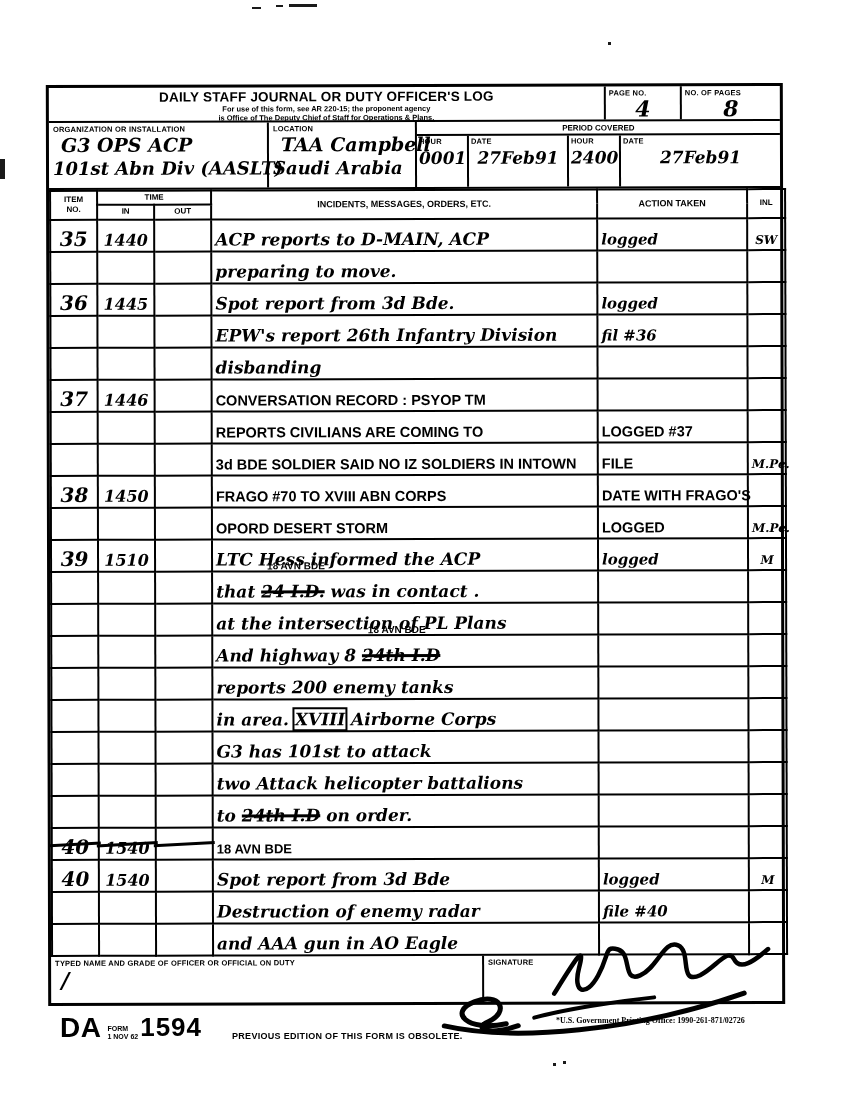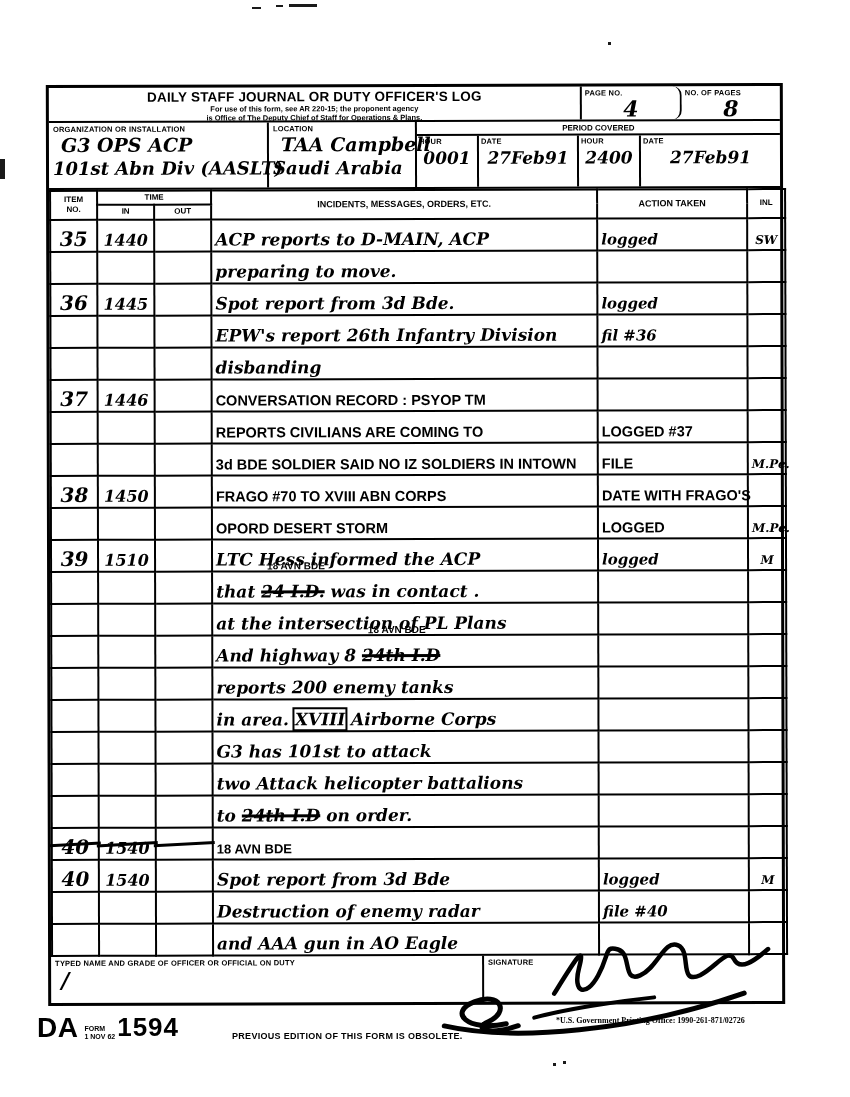--- a/index.html
+++ b/index.html
@@ -18,40 +18,40 @@
     position: absolute; left: 47px; top: 84px; width: 737px;
     border: 3px solid #000; background: #fff;
     transform: rotate(-0.15deg);
   }
   .row { display: flex; }
   
   .hdr1 { border-bottom: 2px solid #000; height: 35px; }
   .title-cell { flex: 1; border-right: 2px solid #000; text-align: center; padding-top: 2px; }
   .form-title { font-size: 13.5px; font-weight: bold; letter-spacing: .2px; }
   .form-sub { font-size: 7.5px; font-weight: bold; line-height: 1.2; }
-  .pageno-cell { width: 100px; border-right: 2px solid #000; padding: 2px 3px; border-radius: 9px; }
+  .pageno-cell { width: 76px; border-right: 2px solid #000; padding: 2px 3px; }
   .pages-cell  { width: 98px; padding: 2px 3px; }
   .small-label { font-size: 7.5px; font-weight: bold; letter-spacing: .2px; display:block; }
   .hw { font-family: "DejaVu Serif", serif; font-style: italic; font-weight: bold; }
   .big-num { display:block; text-align:center; font-size: 22px; line-height: 1; }
   
   .hdr2 { border-bottom: 2px solid #000; height: 67px; }
   .org-cell { width: 220px; border-right: 2px solid #000; padding: 2px 4px 0 4px; }
   .loc-cell { width: 148px; border-right: 2px solid #000; padding: 2px 4px 0 4px; }
   .hw-line1 { display:block; font-size: 19px; line-height: 1.25; padding-left: 8px; white-space: nowrap; }
   .hw-line2 { display:block; font-size: 18px; line-height: 1.2; white-space: nowrap; }
   .period { flex: 1; display: flex; flex-direction: column; }
   .period-title { text-align: center; font-size: 8px; font-weight: bold; border-bottom: 2px solid #000; padding: 2px 0 1px; }
   .fromto { display: flex; border-bottom: 2px solid #000; }
   .fromto div { flex: 1; text-align: center; font-size: 8px; font-weight: bold; padding: 1px 0; }
   .fromto .from-lbl { border-right: 2px solid #000; }
   .hd-cols { display: flex; flex: 1; }
   .hd-col { border-right: 2px solid #000; padding: 1px 2px 0; }
   .hd-col:last-child { border-right: none; }
-  .w-hour { width: 62px; } .w-date { width: 100px; } .w-date2 { flex:1; }
+  .w-hour { width: 52px; } .w-date { width: 100px; } .w-date2 { flex:1; }
   .hd-val { display:block; font-size: 17px; line-height: 1.5; white-space: nowrap; text-align: center; }
   
   table.journal { border-collapse: collapse; width: 100%; table-layout: fixed; }
   .journal th, .journal td { border: 2px solid #000; }
   .journal thead th { font-size: 8px; font-weight: bold; text-align: center; vertical-align: middle; padding: 1px 2px; line-height: 1.3; }
   .journal tbody tr { height: 32px; }
   .journal tbody td { vertical-align: bottom; padding: 0 3px 2px; line-height: 1; }
   .c-item, .c-in, .c-out { text-align: center; }
   .c-item span { font-size: 20px; }
   .c-in span, .c-out span { font-size: 16px; }
@@ -77,21 +77,21 @@
     content:""; position:absolute; left:-3px; right:-3px; top: 48%; height:3px;
     background:#000; transform: rotate(-3deg);
   }
   
   .sig-row { height: 46px; }
   .typed-cell { width: 433px; border-right: 2px solid #000; padding: 2px 4px; position: relative; }
   .typed-val { display:block; font-size: 22px; padding-left: 6px; line-height: 1.1; }
   .sig-cell { flex: 1; padding: 2px 4px; position: relative; }
   .sig-svg { position: absolute; left: -70px; top: -58px; pointer-events: none; }
   
-  .da-block { position: absolute; left: 37px; top: 1015px; display: flex; align-items: flex-start; }
+  .da-block { position: absolute; left: 60px; top: 1015px; display: flex; align-items: flex-start; }
   .da-big { font-size: 28px; font-weight: bold; letter-spacing: .5px; line-height: .9; }
   .da-small { font-size: 7px; font-weight: bold; line-height: 1.15; margin: 10px 2px 0 6px; white-space: pre-line; text-align:left; }
   .da-num { font-size: 26px; font-weight: bold; letter-spacing: 1px; line-height: .95; }
   .obsolete { position: absolute; left: 232px; top: 1031px; font-size: 9px; font-weight: bold; letter-spacing: .3px; }
   .gpo { position: absolute; left: 556px; top: 1016px; font-size: 8px; font-weight: bold; font-family: "Liberation Serif", serif; }
 </style>
 </head>
 <body>
 
 <div class="artifact" style="left:252px;top:7px;width:9px;height:2px;"></div>

